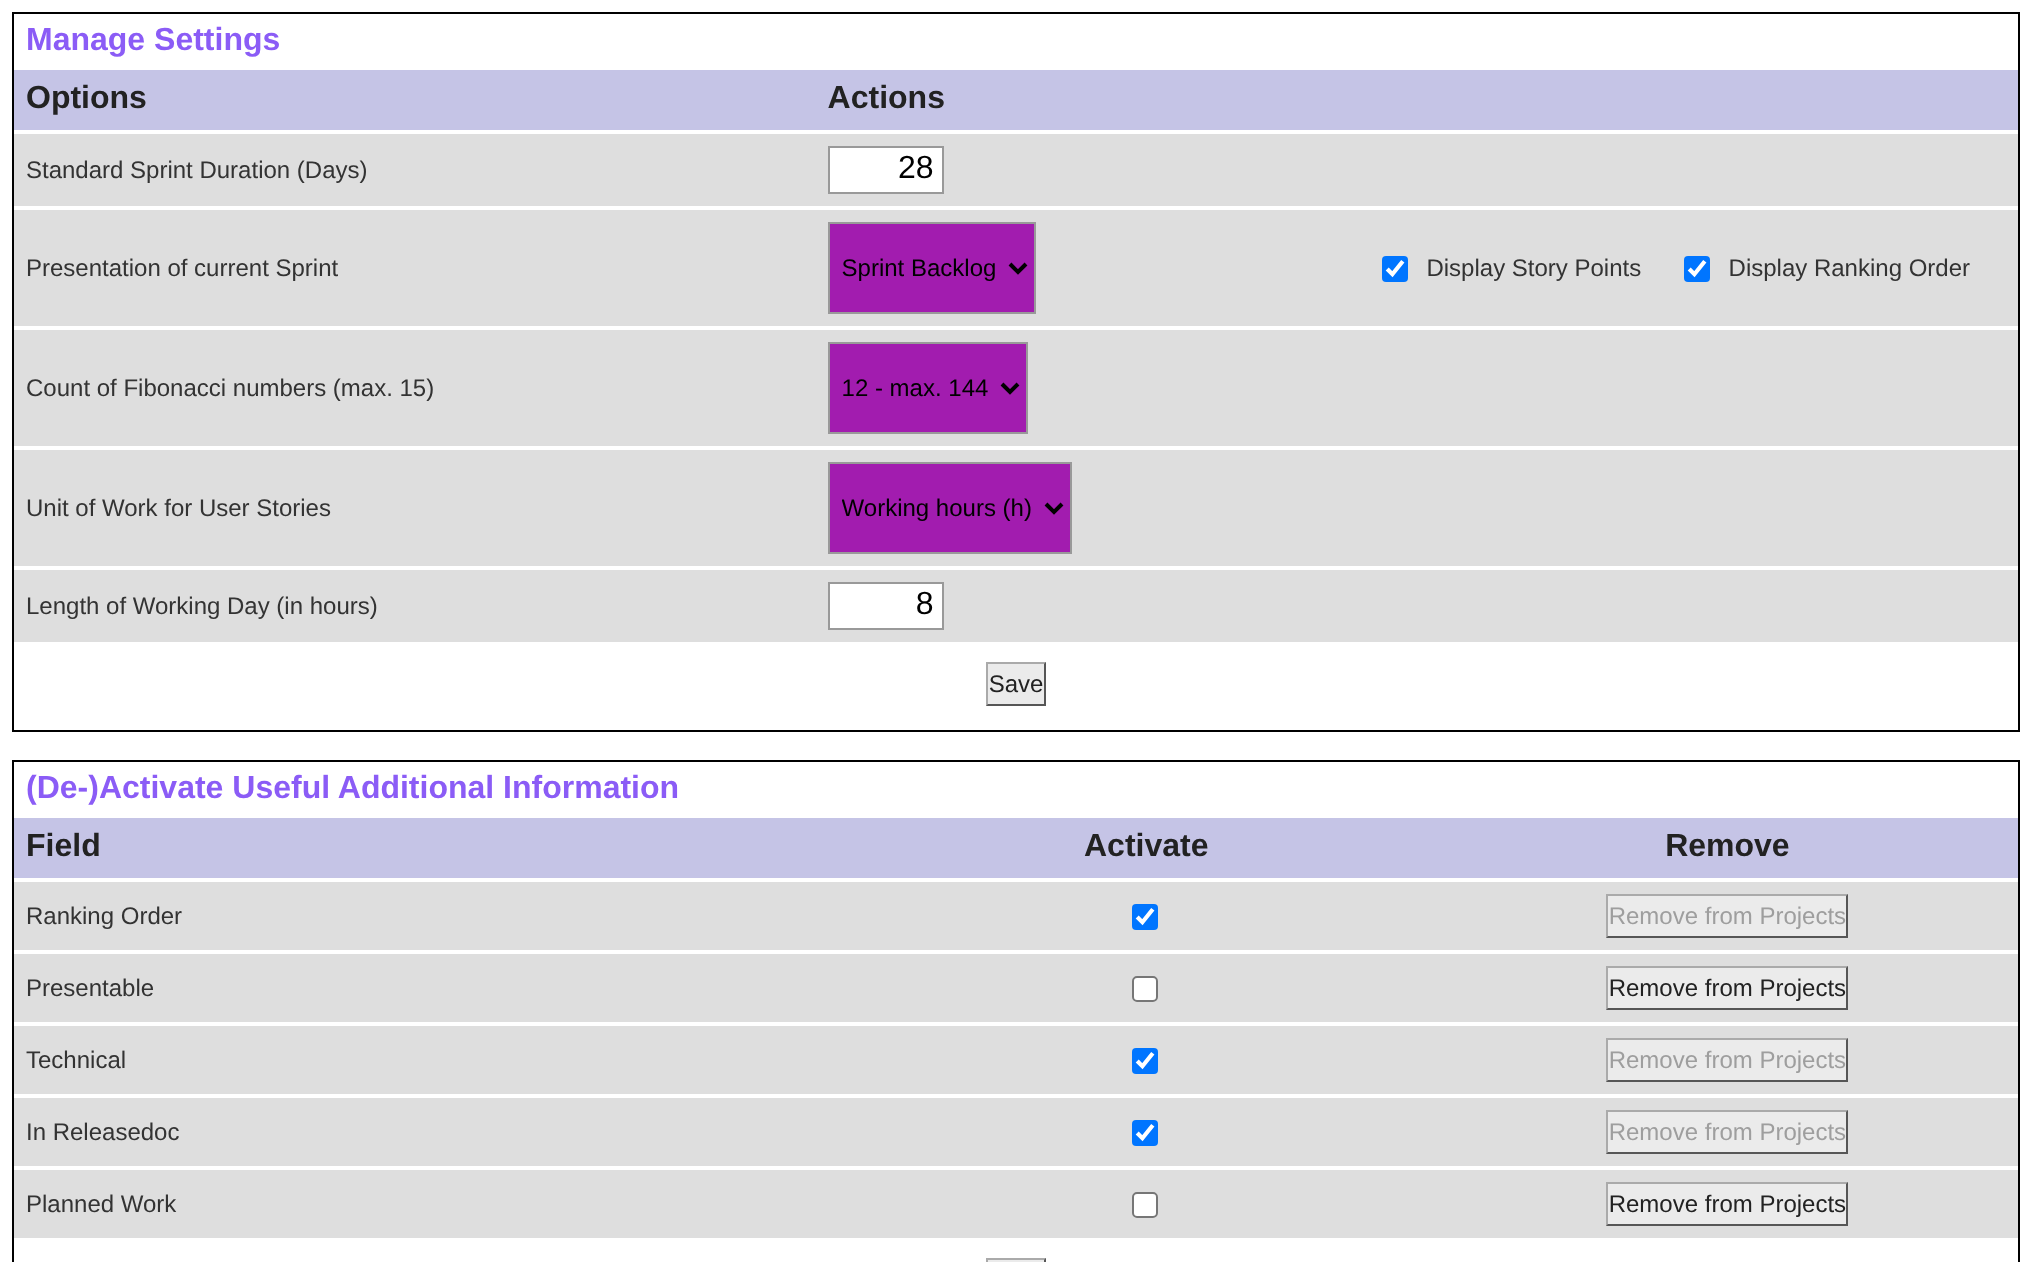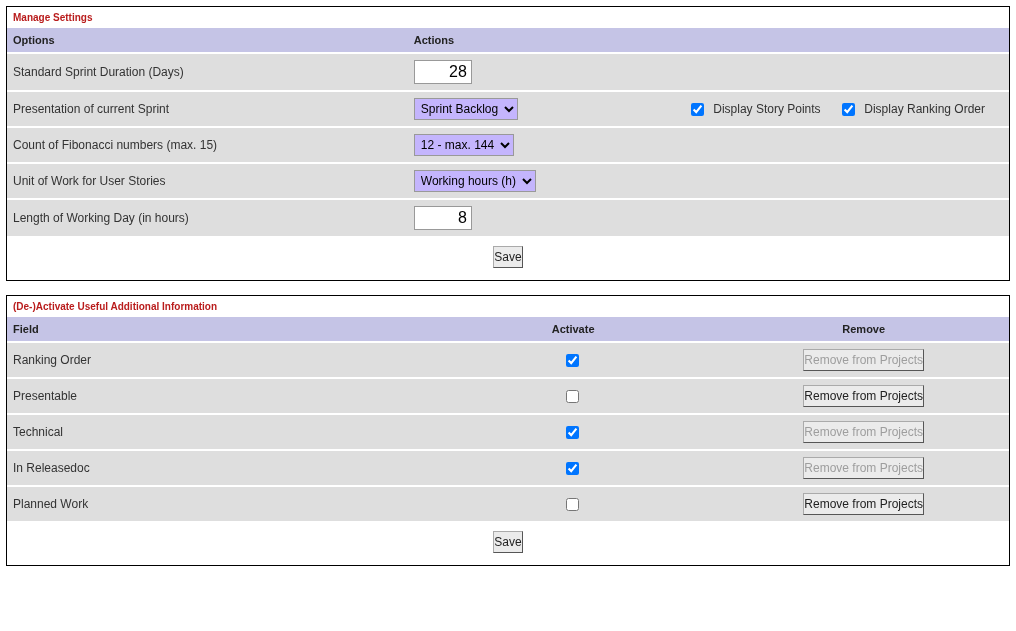--- a/index.html
+++ b/index.html
@@ -8,32 +8,32 @@
     color: #333;
     background: #fff;
     margin: 6px;
   }
   .panel {
     border: 1px solid #000;
     margin-bottom: 14px;
   }
   .panel-title {
     font-weight: bold;
-    font-size: 10px;
+    font-size: 16px;
     padding: 5px 6px;
-    color: #b91c1c;
+    color: #8b5cf6;
   }
   table {
     width: 100%;
     border-collapse: collapse;
   }
   th {
     background: #c5c4e6;
     font-weight: bold;
-    font-size: 11px;
+    font-size: 16px;
     text-align: left;
     padding: 6px 6px;
     color: #222;
   }
   th.center, td.center { text-align: center; }
   td {
     padding: 6px 6px;
     background: #dedede;
     border-top: 2px solid #fff;
   }
@@ -47,23 +47,23 @@
     text-align: right;
     font-family: inherit;
     font-size: 16px;
     padding: 2px 4px;
     border: 1px solid #999;
     background: #fff;
   }
   select {
     font-family: inherit;
     font-size: 12px;
-    padding: 2px 2px;
+    padding: 14px 2px;
     border: 1px solid #999;
-    background: #c4b5fd;
+    background: #a21caf;
   }
   button {
     font-family: inherit;
     font-size: 12px;
     padding: 3px 0;
     border: 1px outset #aaa;
     background: #ebebeb;
     color: #222;
     cursor: pointer;
   }

